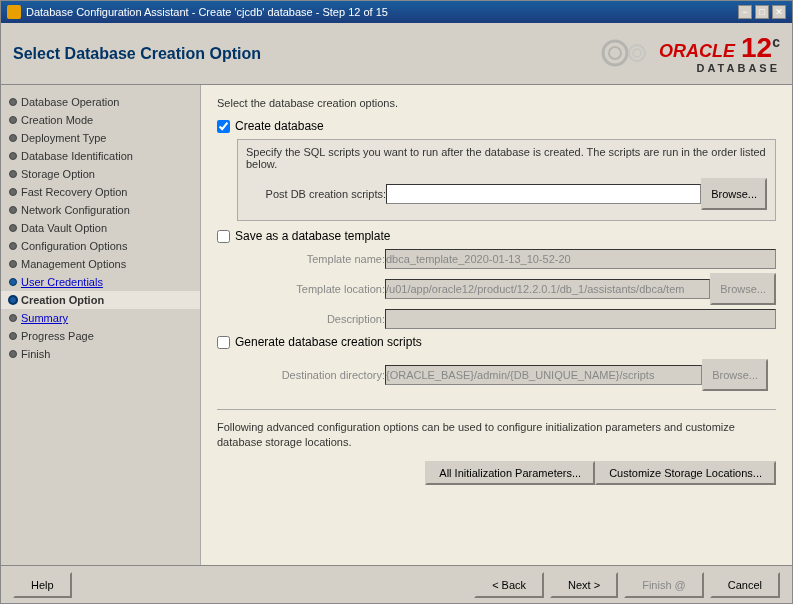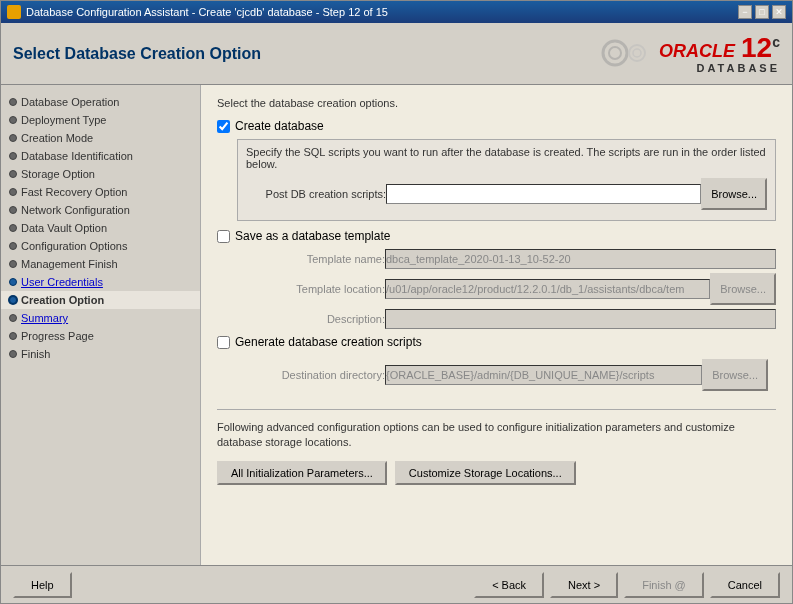--- a/index.html
+++ b/index.html
@@ -236,22 +236,22 @@
       margin: 10px 0;
     }
     .bottom-text {
       font-size: 11px;
       color: #333;
       margin-bottom: 10px;
       line-height: 1.4;
     }
     .action-buttons-row {
       display: flex;
-      gap: 8px;
       margin-top: 8px;
+      justify-content: flex-end;
     }
     .action-btn {
       padding: 4px 12px;
       font-size: 11px;
       background: #d4d0c8;
       border: 2px outset #d4d0c8;
       cursor: pointer;
     }
     .footer {
       background: #d4d0c8;
@@ -337,28 +337,28 @@
 
   <div class="content">
 
     <div class="sidebar">
       <div class="sidebar-item">
         <span class="sidebar-dot"></span>
         <span>Database Operation</span>
       </div>
       <div class="sidebar-item">
         <span class="sidebar-dot"></span>
+        <span>Creation Mode</span>
+      </div>
+      <div class="sidebar-item">
+        <span class="sidebar-dot"></span>
         <span>Deployment Type</span>
       </div>
       <div class="sidebar-item">
         <span class="sidebar-dot"></span>
-        <span>Creation Mode</span>
-      </div>
-      <div class="sidebar-item">
-        <span class="sidebar-dot"></span>
         <span>Database Identification</span>
       </div>
       <div class="sidebar-item">
         <span class="sidebar-dot"></span>
         <span>Storage Option</span>
       </div>
       <div class="sidebar-item">
         <span class="sidebar-dot"></span>
         <span>Fast Recovery Option</span>
       </div>
@@ -369,21 +369,21 @@
       <div class="sidebar-item">
         <span class="sidebar-dot"></span>
         <span>Data Vault Option</span>
       </div>
       <div class="sidebar-item">
         <span class="sidebar-dot"></span>
         <span>Configuration Options</span>
       </div>
       <div class="sidebar-item">
         <span class="sidebar-dot"></span>
-        <span>Management Finish</span>
+        <span>Management Options</span>
       </div>
       <div class="sidebar-item link">
         <span class="sidebar-dot active"></span>
         <span>User Credentials</span>
       </div>
       <div class="sidebar-item current active">
         <span class="sidebar-dot current"></span>
         <span>Creation Option</span>
       </div>
       <div class="sidebar-item link">

